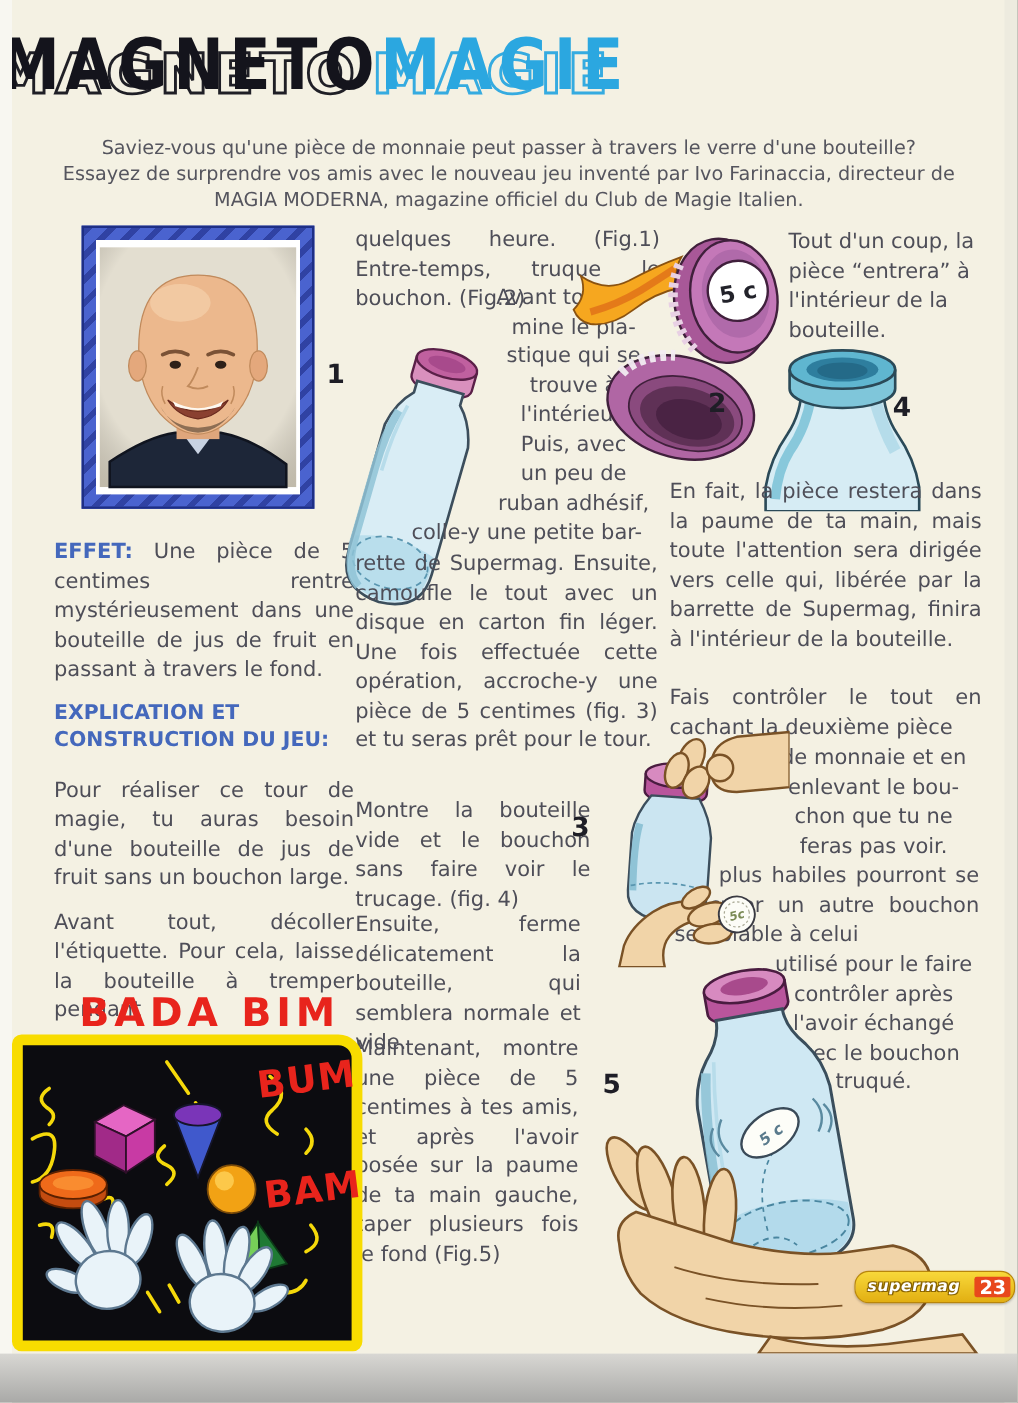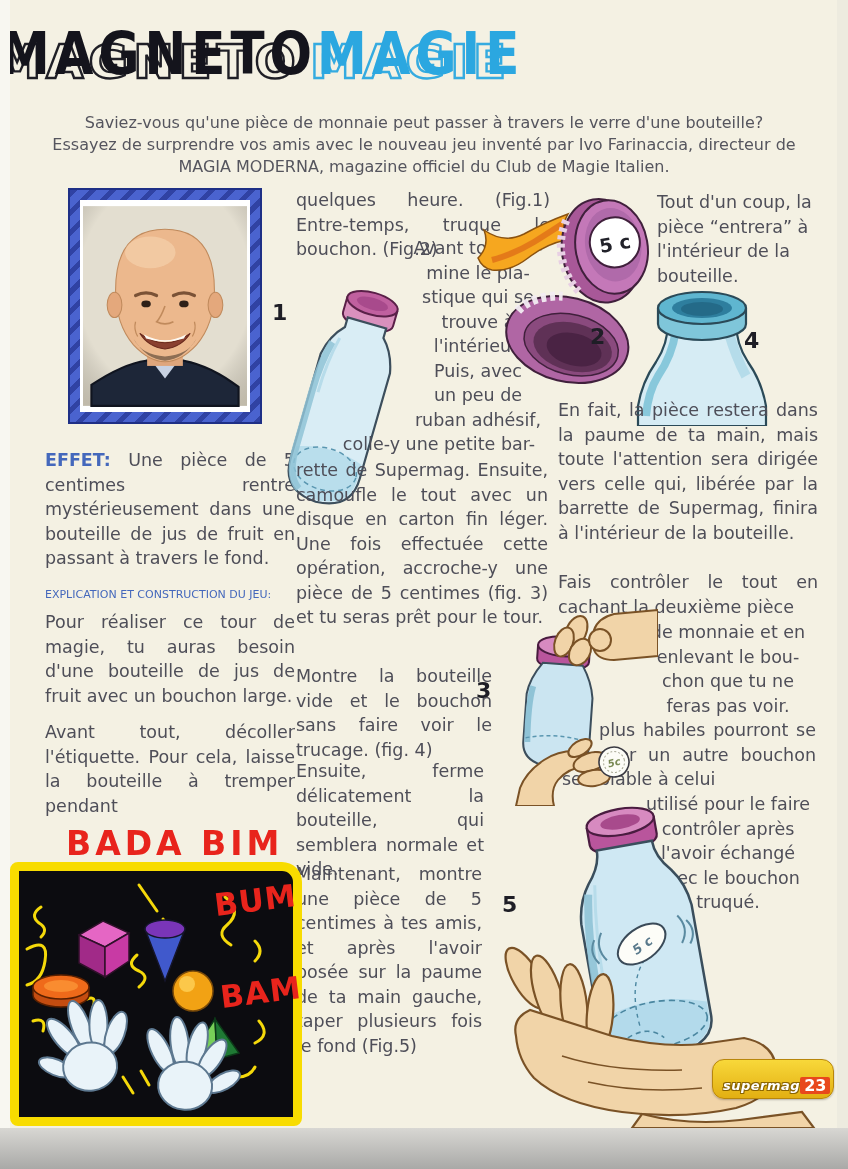--- a/index.html
+++ b/index.html
@@ -5,21 +5,21 @@
   html,body { margin:0; padding:0; background:#8a8a8a; }
   .page {
     position:relative; width:848px; height:1169px; overflow:hidden;
     background:#f4f1e3;
     font-family:"DejaVu Sans", sans-serif;
   }
   .abs { position:absolute; }
   .txt { color:#4e4e58; font-size:17.5px; line-height:24.5px; text-align:justify; }
   .txt-c { color:#4e4e58; font-size:17.5px; line-height:24.5px; text-align:center; }
   .blue { color:#4468bc; font-weight:bold; }
-  .heading { color:#4468bc; font-weight:normal; font-size:11px; line-height:23.5px; margin:10px 0 4px 0; }
+  .heading { color:#4468bc; font-weight:bold; font-size:17px; line-height:23.5px; margin:10px 0 17px 0; }
 
   
   .title-wrap { position:absolute; top:20px; left:0; width:100%; text-align:left; }
   .title-word {
     position:relative; display:inline-block; z-index:0;
     font-size:50px; font-weight:bold; letter-spacing:5px;
     transform:scaleY(1.18); transform-origin:top center;
     color:#14141c;
   }
   .title-word.blue-word { color:#2ba7e0; }
@@ -63,21 +63,21 @@
   }
   .magic-box svg { display:block; width:100%; height:100%; }
 
   
   .fig-label { position:absolute; font-size:22px; font-weight:bold; color:#1e1e26; z-index:5; }
 
   
   .badge {
     position:absolute; left:712px; top:1059px; height:23px; z-index:7;
     background:linear-gradient(#f8d83a,#e2af12); border:1px solid #b8860b; border-radius:12px;
-    display:flex; align-items:center; padding:14px 3px 1px 10px; gap:0;
+    display:flex; align-items:center; padding:1px 3px 1px 10px; gap:12px;
     box-shadow:0 1px 2px rgba(0,0,0,.25);
   }
   .badge-brand { font-size:13px; font-weight:bold; font-style:italic; color:#fff;
                  text-shadow:1px 1px 0 #8a6400, -1px -1px 0 #8a6400, 1px -1px 0 #8a6400, -1px 1px 0 #8a6400;
                  letter-spacing:.5px; }
   .badge-num { background:#e8481c; color:#fff; font-size:16px; font-weight:bold;
                padding:1px 4px; border-radius:2px; line-height:15px; }
 
   
   .edge-left   { position:absolute; left:0; top:0; width:10px; height:1169px; background:#f8f7f1; z-index:8; }
@@ -133,21 +133,21 @@
           <path d="M50,110 Q48,117 52,124" stroke="#c08a5c" stroke-width="1.2" fill="none"></path>
           <path d="M106,110 Q108,117 104,124" stroke="#c08a5c" stroke-width="1.2" fill="none"></path>
         </g>
       </svg>
     </div>
   </div>
 
   <div class="leftcol">
     <p class="txt"><span class="blue">EFFET:</span> <span>Une pièce de 5 centimes rentre mystérieusement dans une bouteille de jus de fruit en passant à travers le fond.</span></p>
     <div class="heading">EXPLICATION ET CONSTRUCTION DU JEU:</div>
-    <p class="txt">Pour réaliser ce tour de magie, tu auras besoin d'une bouteille de jus de fruit avec un bouchon large.</p>
+    <p class="txt">Pour réaliser ce tour de magie, tu auras besoin d'une bouteille de jus de fruit sans un bouchon large.</p>
     <p class="txt">Avant tout, décoller l'étiquette. Pour cela, laisse la bouteille à tremper pendant</p>
   </div>
 
   <div class="abs txt" style="left:296px; top:188px; width:254px;">quelques heure. (Fig.1) Entre-temps, truque le bouchon. (Fig.2)</div>
 
   <svg class="abs" style="left:256px; top:272px; width:180px; height:268px;" viewBox="0 0 180 268">
     <g transform="translate(20,4) rotate(16 70 120)">
       <path d="M44,24 L44,40 A26,11 0 0 0 96,40 L96,24" fill="#d990bd" stroke="#5a2048" stroke-width="2"></path>
       <ellipse cx="70" cy="24" rx="26" ry="11" fill="#c0609f" stroke="#5a2048" stroke-width="2"></ellipse>
       <ellipse cx="70" cy="24" rx="16" ry="6" fill="#a84a8c"></ellipse>

